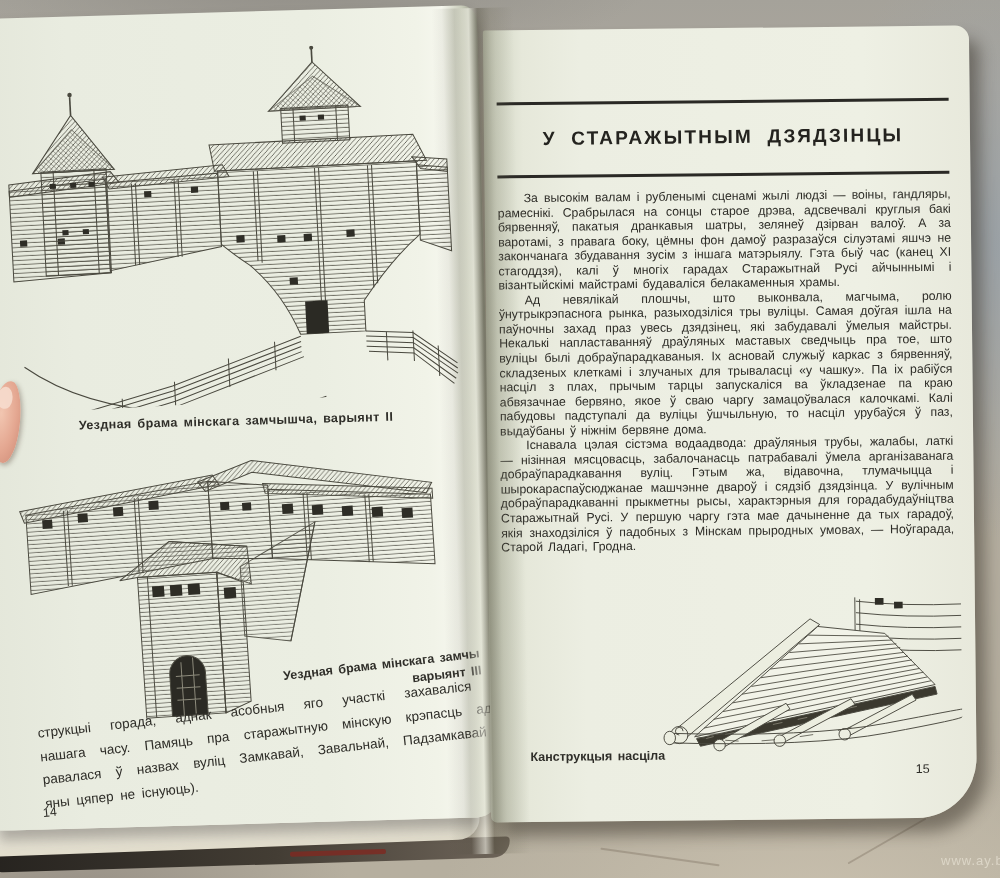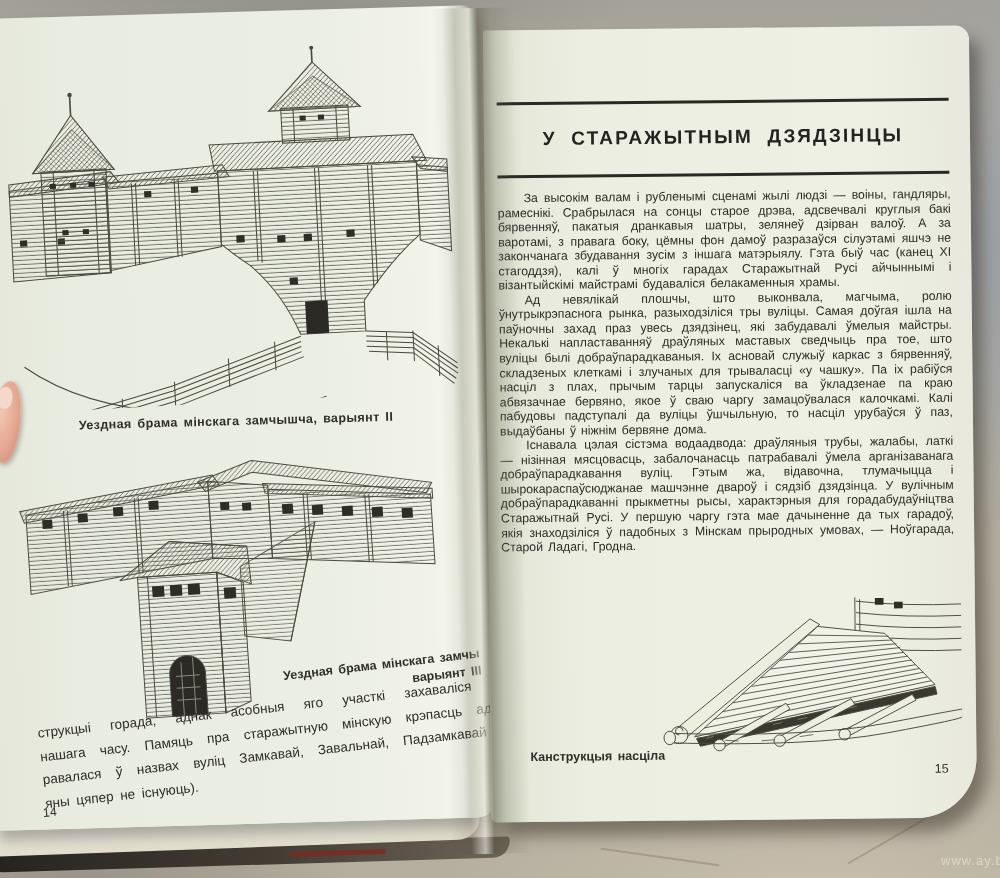--- a/index.html
+++ b/index.html
@@ -59,21 +59,21 @@
   .rule{position:absolute;left:13px;width:452px;height:3px;background:#2a2925;}
   .rule-top{top:72px;}
   .rule-bot{top:145px;}
   .rp-heading{position:absolute;left:13px;top:98px;width:452px;text-align:center;
      font-size:19px;font-weight:bold;color:#24231f;letter-spacing:2.2px;word-spacing:7px;}
   .rp-text{position:absolute;left:13px;top:161px;width:453px;
      font-size:12.3px;line-height:14.55px;color:#2d2c27;text-align:justify;word-spacing:1.6px;}
   .rp-text p{margin:0;text-indent:26px;}
   .ill3{position:absolute;left:168px;top:558px;width:306px;height:186px;}
   .cap3{position:absolute;left:40px;top:720px;font-size:12.5px;font-weight:bold;color:#2f2e29;word-spacing:2px;}
-  .pn-right{position:absolute;right:28px;top:736px;font-size:12.5px;color:#2e2d28;}
+  .pn-right{position:absolute;right:47px;top:736px;font-size:12.5px;color:#2e2d28;}
 
   
   .thumb{position:absolute;left:-8px;top:381px;width:28px;height:82px;z-index:4;
      background:radial-gradient(ellipse at 30% 40%,#f2c6b1 0%,#e4a791 55%,#cf8c77 100%);
      border-radius:55% 45% 48% 52%/46% 54% 50% 50%;transform:rotate(6deg);
      box-shadow:2px 2px 5px rgba(60,40,30,.35);}
   .thumb-nail{position:absolute;left:3px;top:6px;width:15px;height:22px;background:#f6dccd;
      border-radius:50% 50% 45% 45%;opacity:.9;}
   .watermark{position:absolute;left:941px;top:853px;z-index:5;font-size:13px;
      color:rgba(238,233,220,.6);letter-spacing:1px;}

